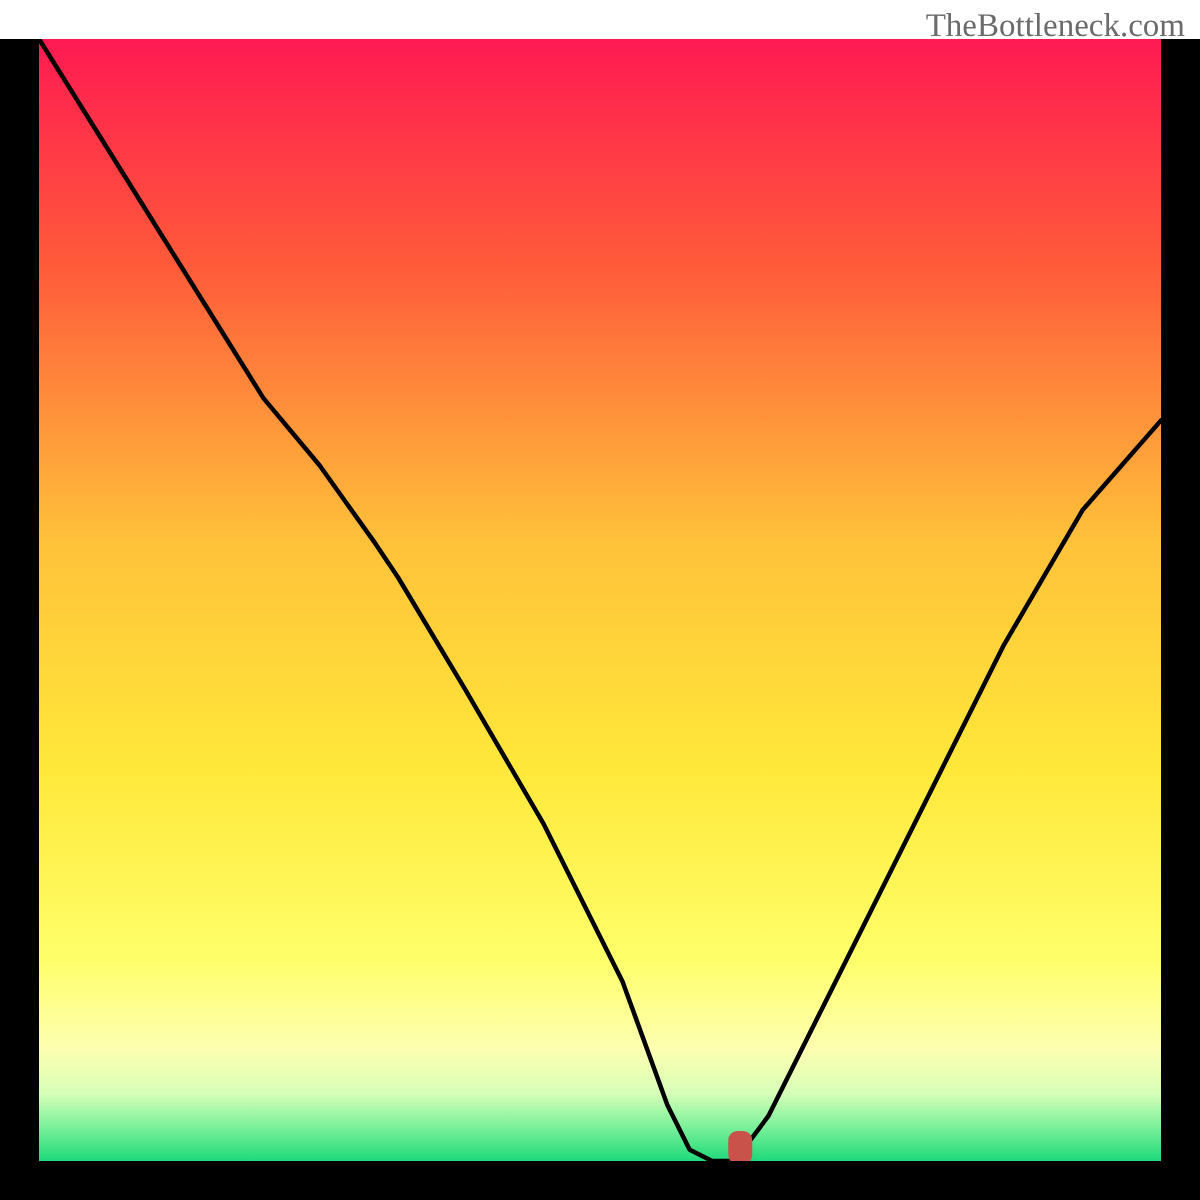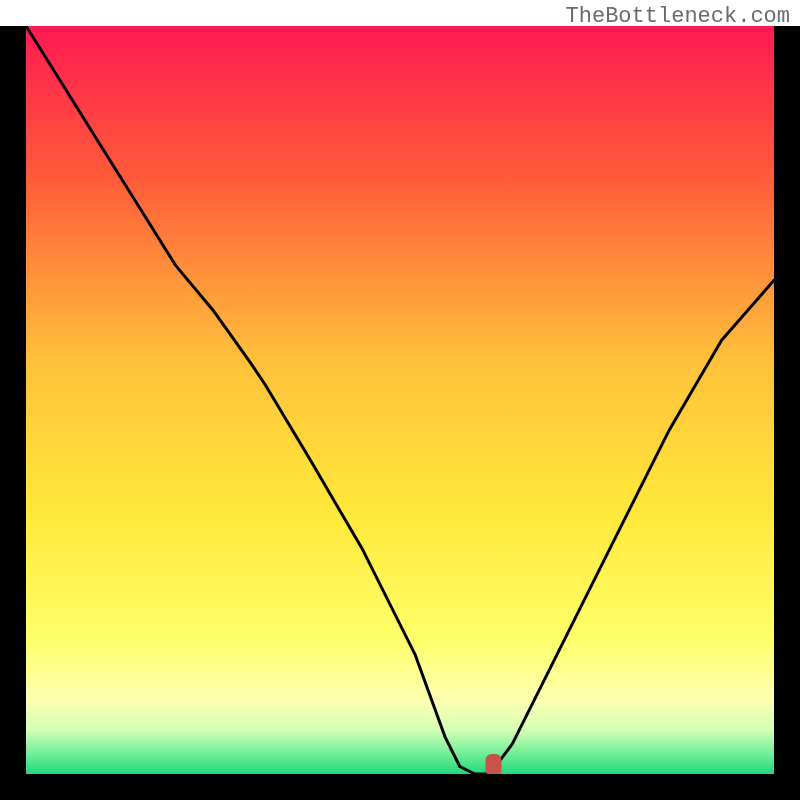--- a/index.html
+++ b/index.html
@@ -8,21 +8,21 @@
     background: #ffffff;
     width: 800px;
     height: 800px;
     overflow: hidden;
     position: relative;
   }
   .watermark {
     position: absolute;
     top: 4px;
     right: 10px;
-    font-family: Liberation Mono, monospace;
+    font-family: Liberation Serif, serif;
     font-size: 22px;
     color: #6b6b6b;
     z-index: 10;
     text-align: right;
   }
   .frame {
     position: absolute;
     left: 0;
     top: 26px;
     width: 800px;

